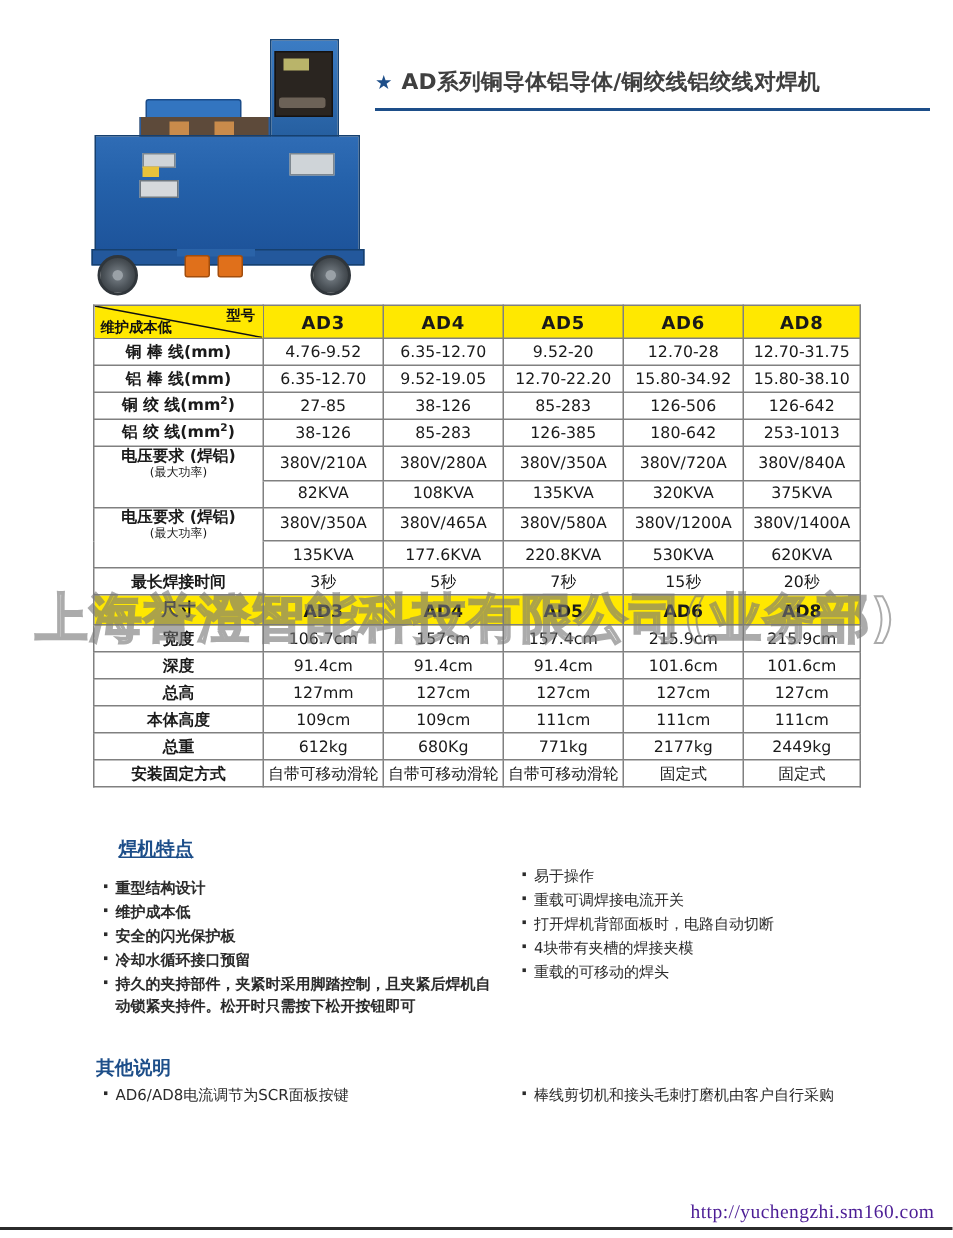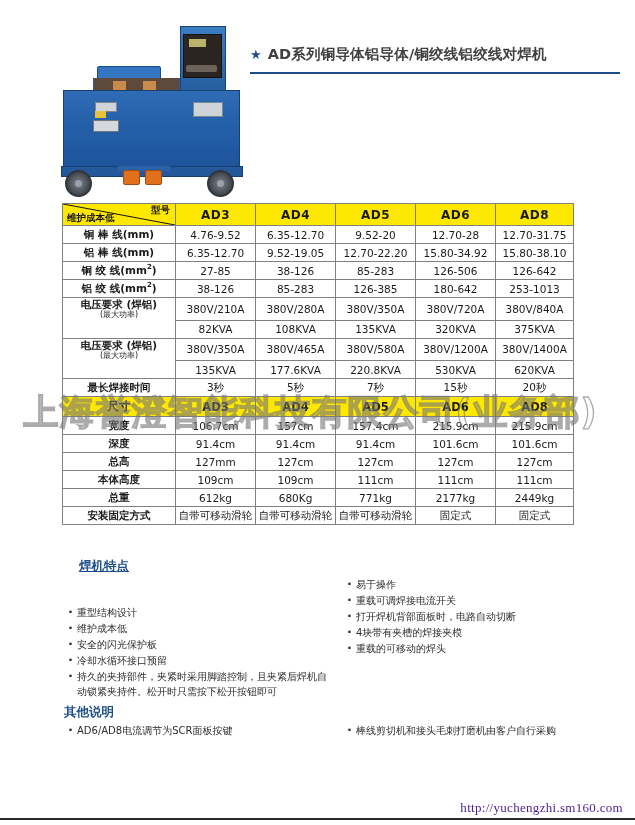--- a/index.html
+++ b/index.html
@@ -306,21 +306,21 @@
   }
   .bullet-list li::before {
     content: "·";
     position: absolute;
     left: 2px;
     top: -1px;
     font-size: 13px;
     color: #2b2b2b;
     font-weight: bold;
   }
-  #feat-left  { left: 66px;  top: 605px; width: 270px; }
+  #feat-left  { left: 66px;  top: 585px; width: 270px; font-weight: bold; }
   #feat-right { left: 345px; top: 577px; width: 280px; }
   #other-left  { left: 66px;  top: 723px; width: 260px; }
   #other-right { left: 345px; top: 723px; width: 280px; }
 
   
   #footer-url {
     position: absolute;
     right: 12px;
     top: 800px;
     font-size: 13px;

